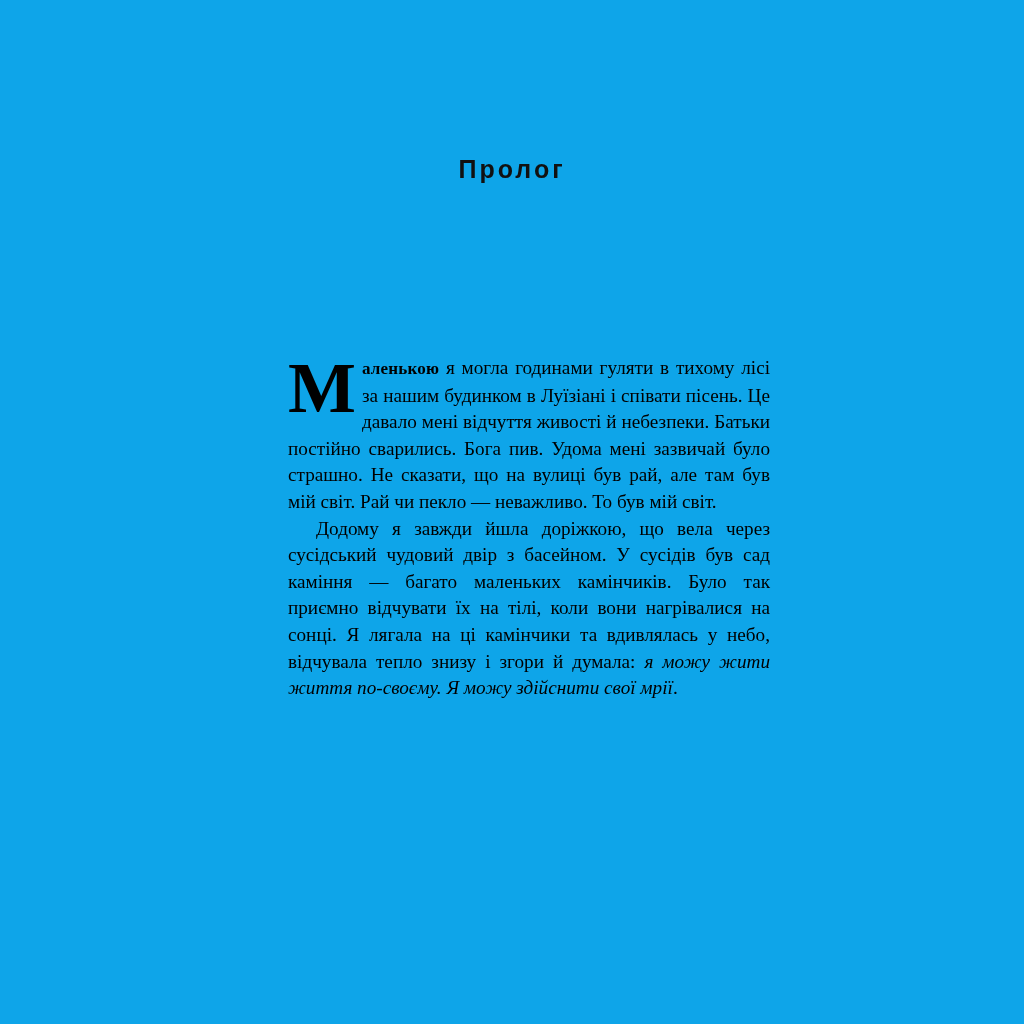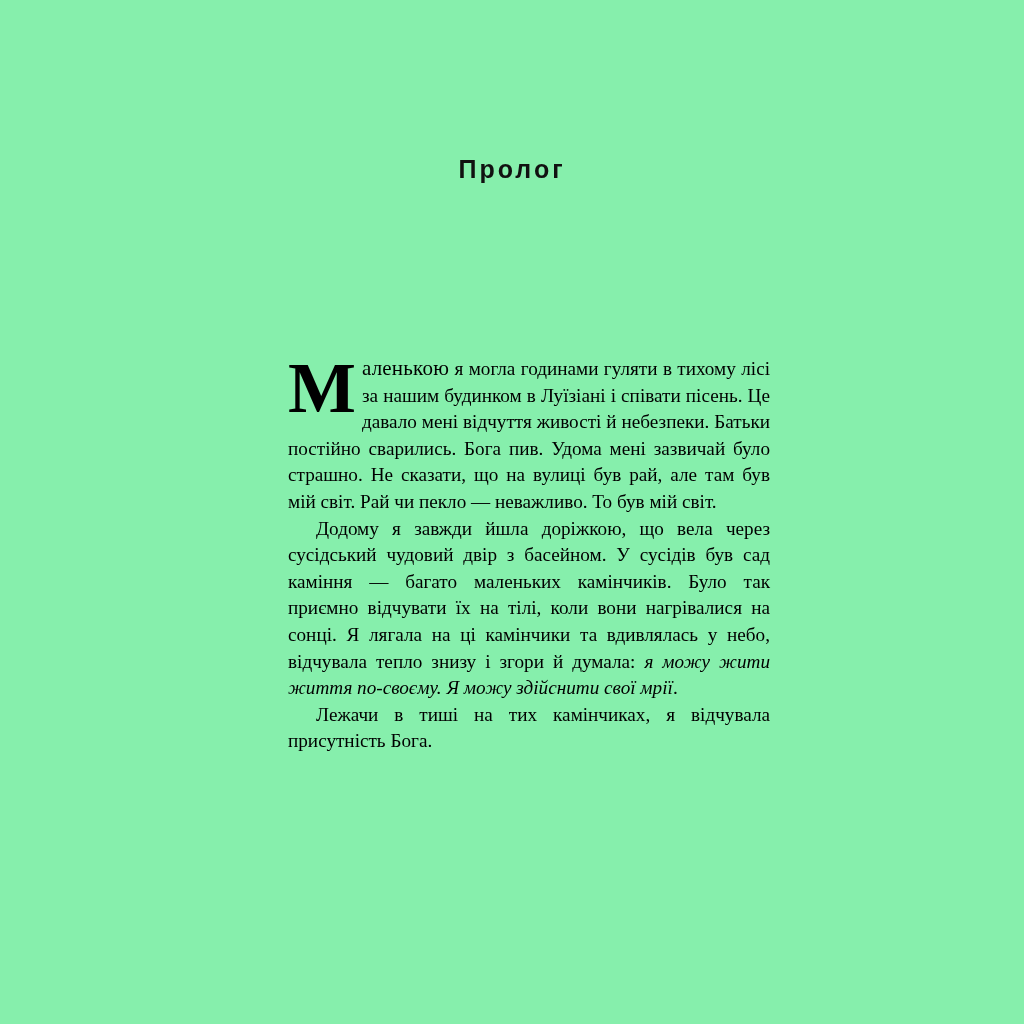--- a/index.html
+++ b/index.html
@@ -15,21 +15,21 @@
     color: #000000;
     overflow: hidden;
   }
 
   .page {
     position: absolute;
     left: 0;
     top: 0;
     width: 1024px;
     height: 1024px;
-    background: #86efac;
+    background: #0ea5e9;
   }
 
   .chapter-title {
     position: absolute;
     left: 0;
     top: 155px;
     width: 1024px;
     text-align: center;
     font-family: "Liberation Sans", sans-serif;
     font-weight: bold;
@@ -70,22 +70,22 @@
     font-weight: bold;
     font-size: 72px;
     line-height: 0.86;
     padding: 2px 6px 0 0;
     margin-top: 1px;
     color: #000000;
   }
 
   .smallcaps-lead {
     font-variant: normal;
-    font-weight: normal;
-    font-size: 21px;
+    font-weight: bold;
+    font-size: 17px;
     letter-spacing: 0.2px;
   }
 
   .italic {
     font-style: italic;
   }
 </style>
 </head>
 <body>
 
@@ -96,18 +96,15 @@
   <div class="text-column">
 
     <p class="para dropcap-para">
       <span class="dropcap">М</span><span class="smallcaps-lead">аленькою</span><span> я могла годинами гуляти в тихому лісі за нашим будинком в Луїзіані і співати пісень. Це давало мені відчуття живості й небезпеки. Батьки постійно сварились. Бога пив. Удома мені зазвичай було страшно. Не сказати, що на вулиці був рай, але там був мій світ. Рай чи пекло — неважливо. То був мій світ.</span>
     </p>
 
     <p class="para indent">
       <span>Додому я завжди йшла доріжкою, що вела через сусідський чудовий двір  з басейном. У сусідів був сад каміння — багато маленьких камінчиків. Було так приємно відчувати їх на тілі, коли вони нагрівалися на сонці. Я лягала на ці камінчики та вдивлялась у небо, відчувала тепло знизу і згори й думала: </span><span class="italic">я можу жити життя по-своєму. Я можу здійснити свої мрії</span><span>.</span>
     </p>
 
-    <p class="para indent">
-      <span>Лежачи в тиші на тих камінчиках, я відчувала присутність Бога.</span>
-    </p>
 
   </div>
 </div>
 
 </body></html>

